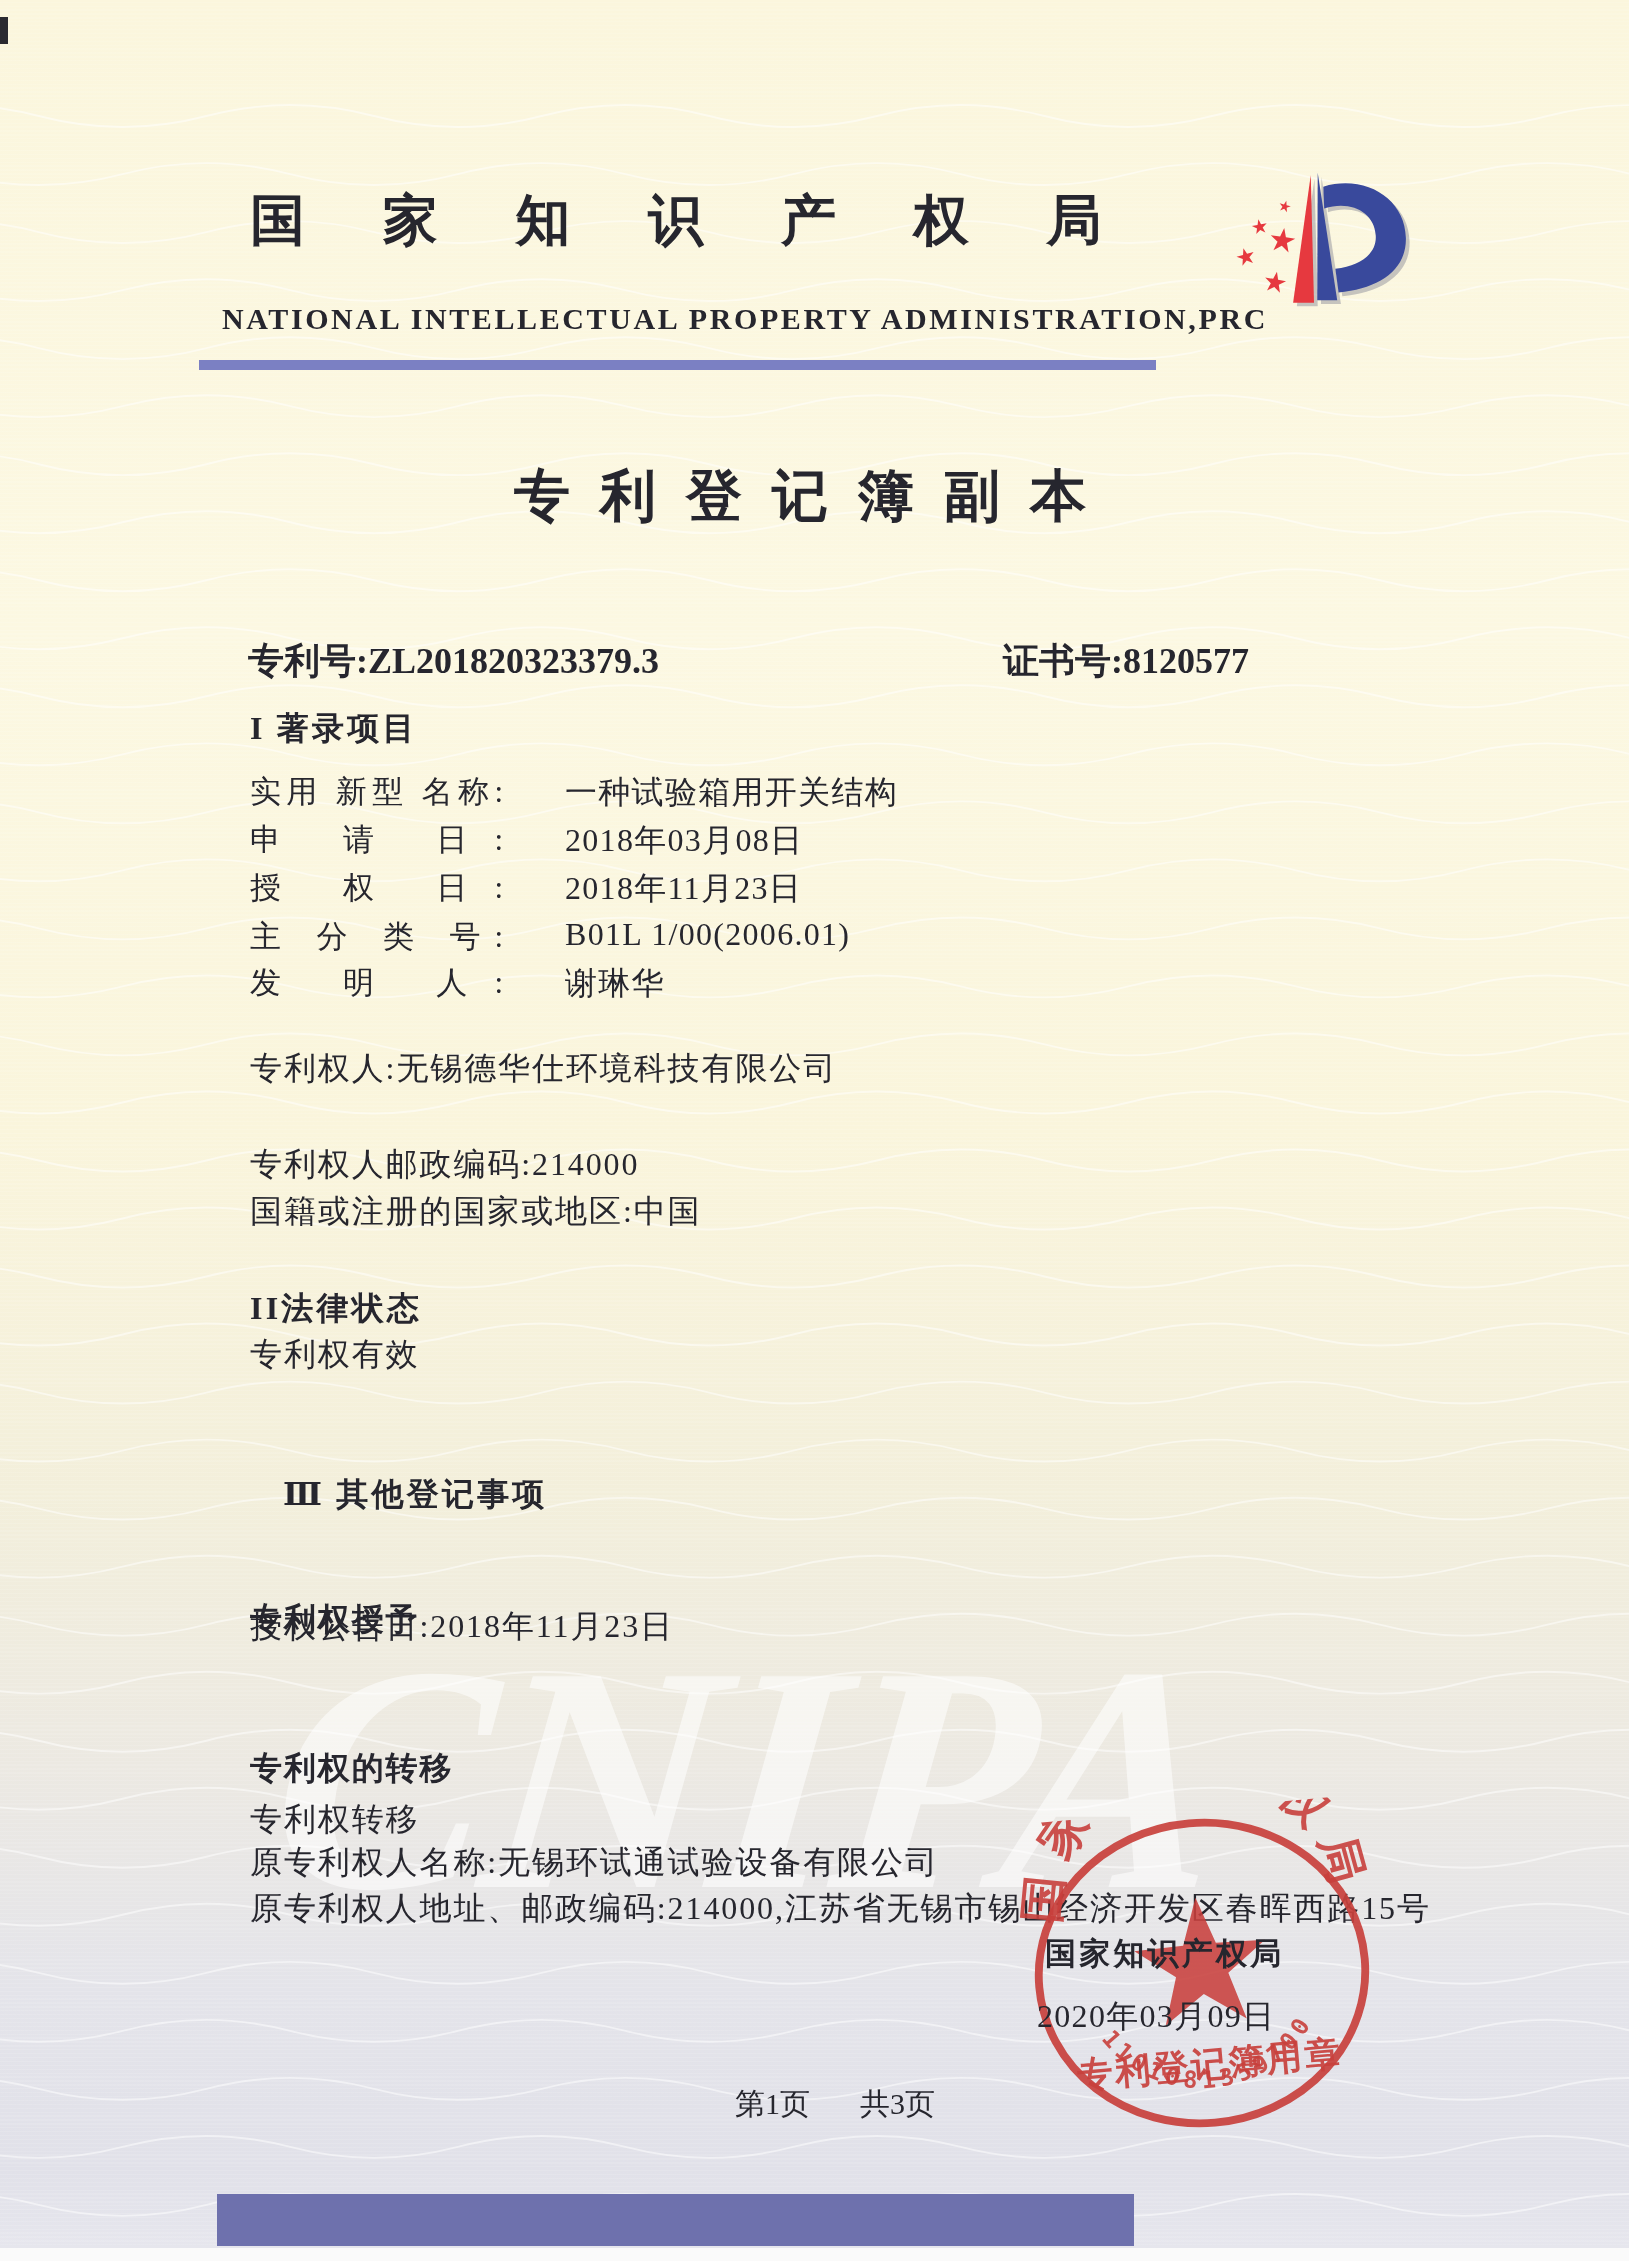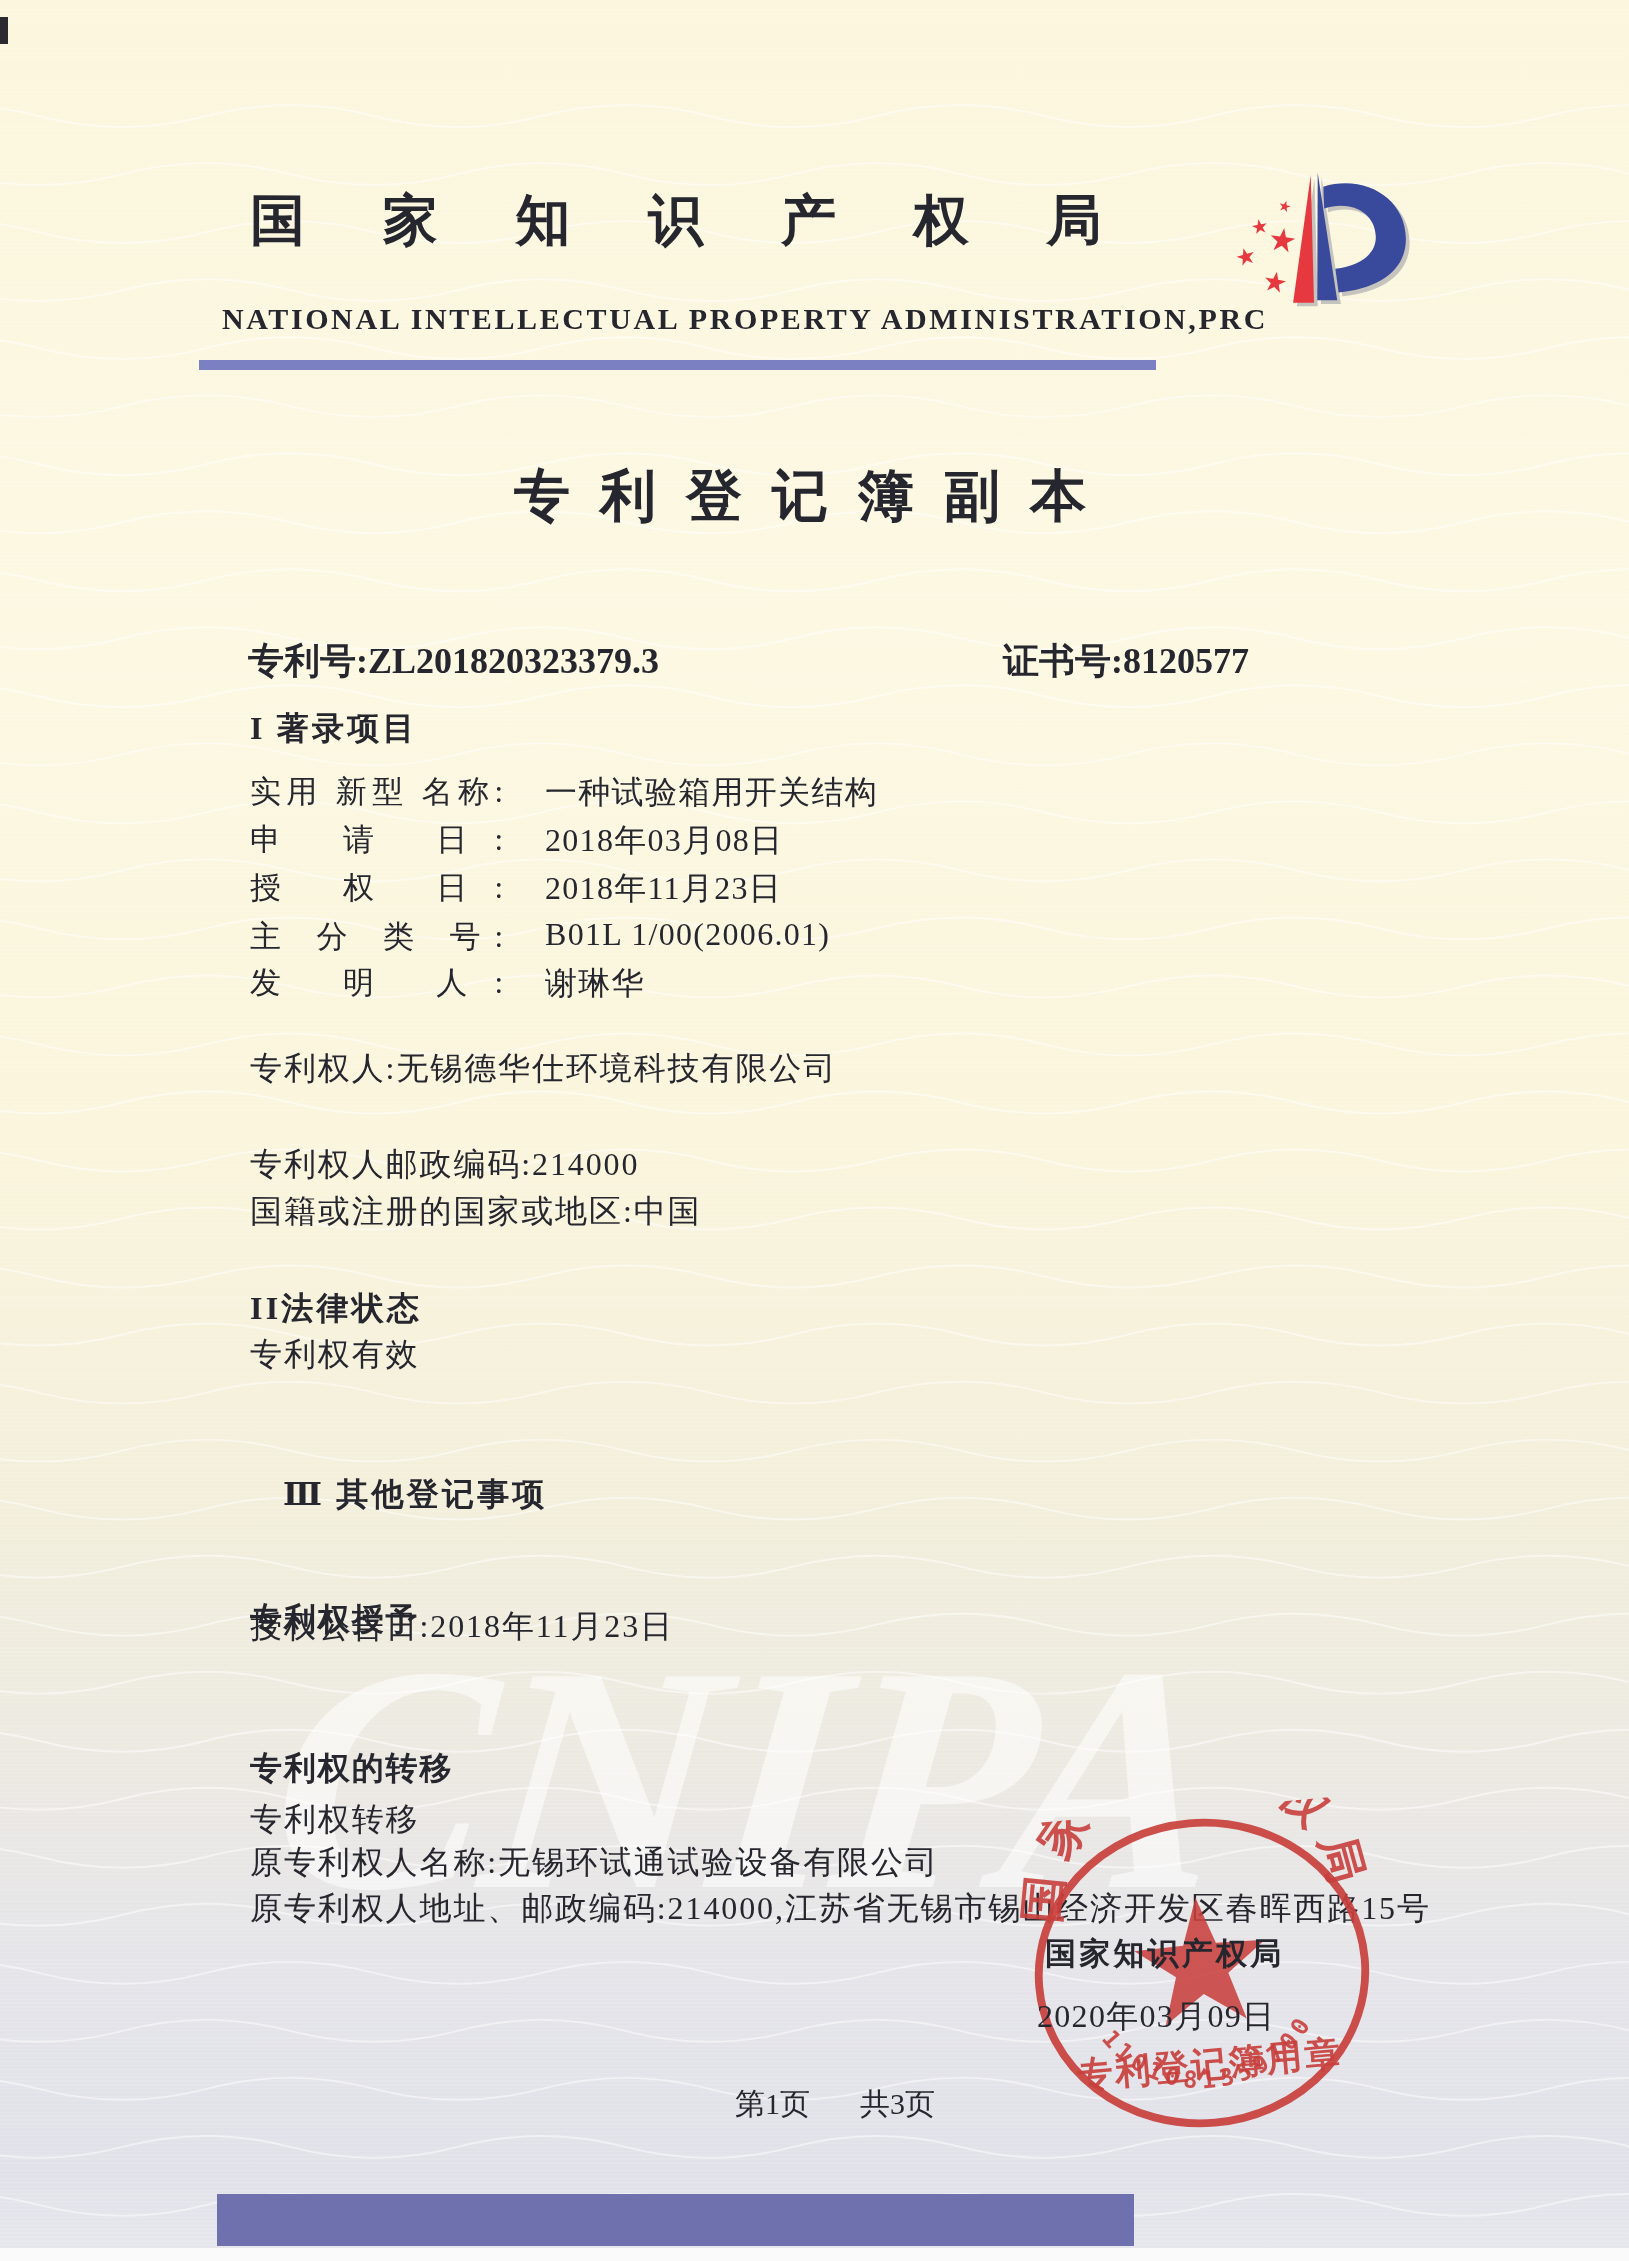--- a/index.html
+++ b/index.html
@@ -21,21 +21,21 @@
   .scan-mark{position:absolute;left:0;top:17px;width:8.4px;height:27px;background:#2a2a30;z-index:5;}
   .hdr-cn{left:250px;top:184px;font-size:55px;font-weight:bold;letter-spacing:32px;z-index:2;white-space:nowrap;}
   .hdr-en{left:222px;top:302px;font-size:30px;font-weight:bold;letter-spacing:2.6px;z-index:2;white-space:nowrap;}
   .divider{left:199px;top:360px;width:957px;height:10.3px;z-index:2;background:#7b80c3;}
   .logo{left:1198px;top:147px;width:232px;height:186px;z-index:2;}
   .doc-title{left:50%;top:459px;transform:translateX(-50%);font-size:56px;font-weight:bold;letter-spacing:30px;z-index:2;white-space:nowrap;}
   .num-row{left:248px;top:637px;width:1001px;display:flex;justify-content:space-between;font-size:36px;font-weight:bold;z-index:2;white-space:nowrap;}
   .sec-head{font-size:32px;font-weight:bold;letter-spacing:3.2px;z-index:2;white-space:nowrap;}
   .field-row{left:250px;z-index:2;font-size:31px;white-space:nowrap;}
   .field-label{display:inline-block;width:253px;text-align:justify;text-align-last:justify;font-size:31px;vertical-align:top;}
-  .field-value{display:inline-block;margin-left:42px;font-size:32px;letter-spacing:1.3px;vertical-align:top;}
+  .field-value{display:inline-block;margin-left:62px;font-size:32px;letter-spacing:1.3px;vertical-align:top;}
   .body-line{left:250px;font-size:32px;letter-spacing:1.9px;z-index:2;white-space:nowrap;}
   .bold{font-weight:bold;}
   .issuer-agency{left:1045px;top:1933px;font-size:31px;font-weight:bold;letter-spacing:3.2px;z-index:4;white-space:nowrap;}
   .issuer-date{left:1037px;top:1995px;font-size:32px;letter-spacing:1.3px;z-index:4;white-space:nowrap;}
   .stamp-wrap{left:1024px;top:1809px;width:356px;height:328px;z-index:3;transform:rotate(-5deg);}
   .footer-row{left:735px;top:2084px;z-index:2;font-size:30px;white-space:nowrap;}
   .footer-row span{margin-right:50px;}
   .edge-strip{left:217px;top:2194px;width:917px;height:52px;background:#6e71ad;z-index:2;}
   .edge-white{left:0;top:2248px;width:1630px;height:13.5px;background:#fafafa;z-index:2;}
 </style>

